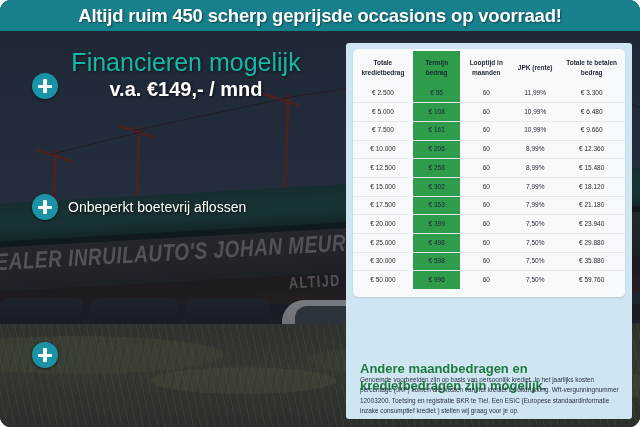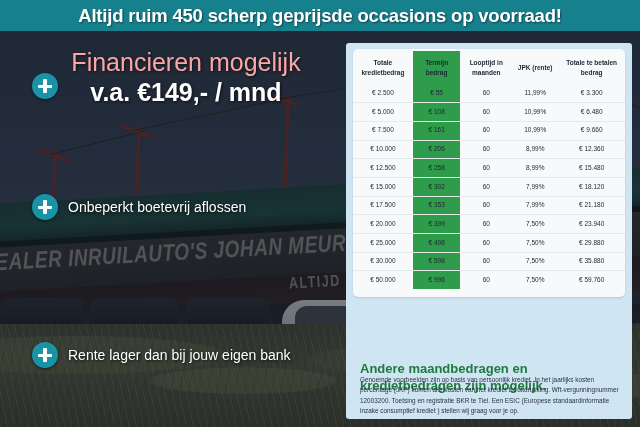--- a/index.html
+++ b/index.html
@@ -9,20 +9,21 @@
   }
   body {
     font-family: "Liberation Sans", sans-serif;
   }
   .banner {
     position: relative;
     width: 640px;
     height: 427px;
     overflow: hidden;
     background: #2b3643;
+    border-radius: 11px;
   }
 
   
   .header-bar {
     position: absolute;
     left: 0; top: 0;
     width: 640px;
     height: 31px;
     background: #17808d;
     display: flex;
@@ -221,31 +222,31 @@
     height: 396px;
     z-index: 20;
   }
   .headline-block {
     position: absolute;
     left: 30px;
     top: 18px;
     width: 312px;
   }
   .headline-1 {
-    color: #fca5a5;
+    color: #14b8a6;
     font-size: 25px;
     font-weight: normal;
     text-align: center;
     line-height: 1.1;
     text-shadow: 1px 1px 3px rgba(0,0,0,.6);
     white-space: nowrap;
   }
   .headline-2 {
     color: #ffffff;
-    font-size: 25px;
+    font-size: 20px;
     font-weight: bold;
     text-align: center;
     line-height: 1.25;
     text-shadow: 1px 1px 3px rgba(0,0,0,.65);
     white-space: nowrap;
   }
   .plus-icon {
     position: absolute;
     width: 26px;
     height: 26px;
@@ -434,21 +435,20 @@
     </div>
 
     <div class="bullet" style="top:163px;">
       <span class="plus-icon"></span>
       <span class="bullet-label">Onbeperkt boetevrij aflossen</span>
     </div>
 
 
     <div class="bullet" style="top:311px;">
       <span class="plus-icon"></span>
-      <span class="bullet-label">Rente lager dan bij jouw eigen bank</span>
     </div>
 
   </div>
 
   <div class="card">
 
     <div class="table-wrap">
       <table class="rates">
         <colgroup>
           <col class="c1">

